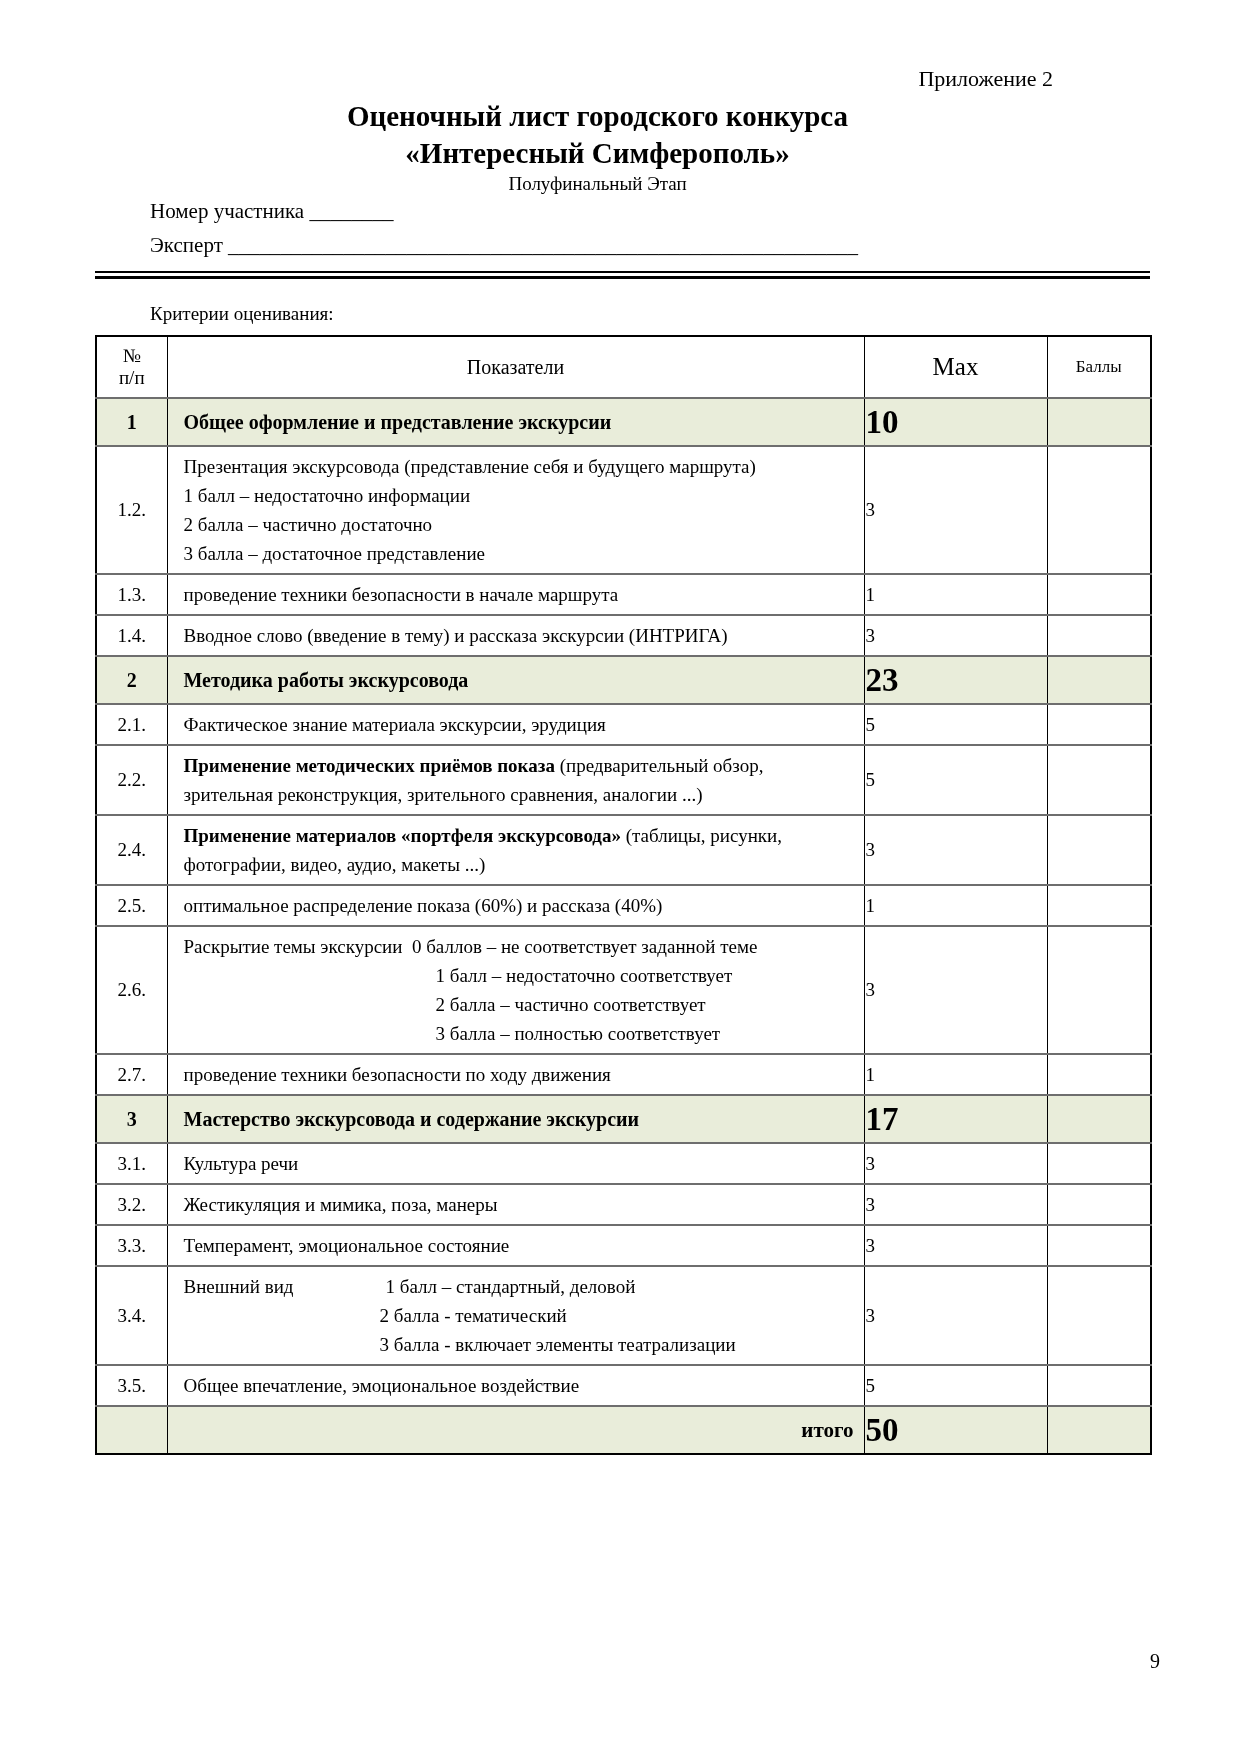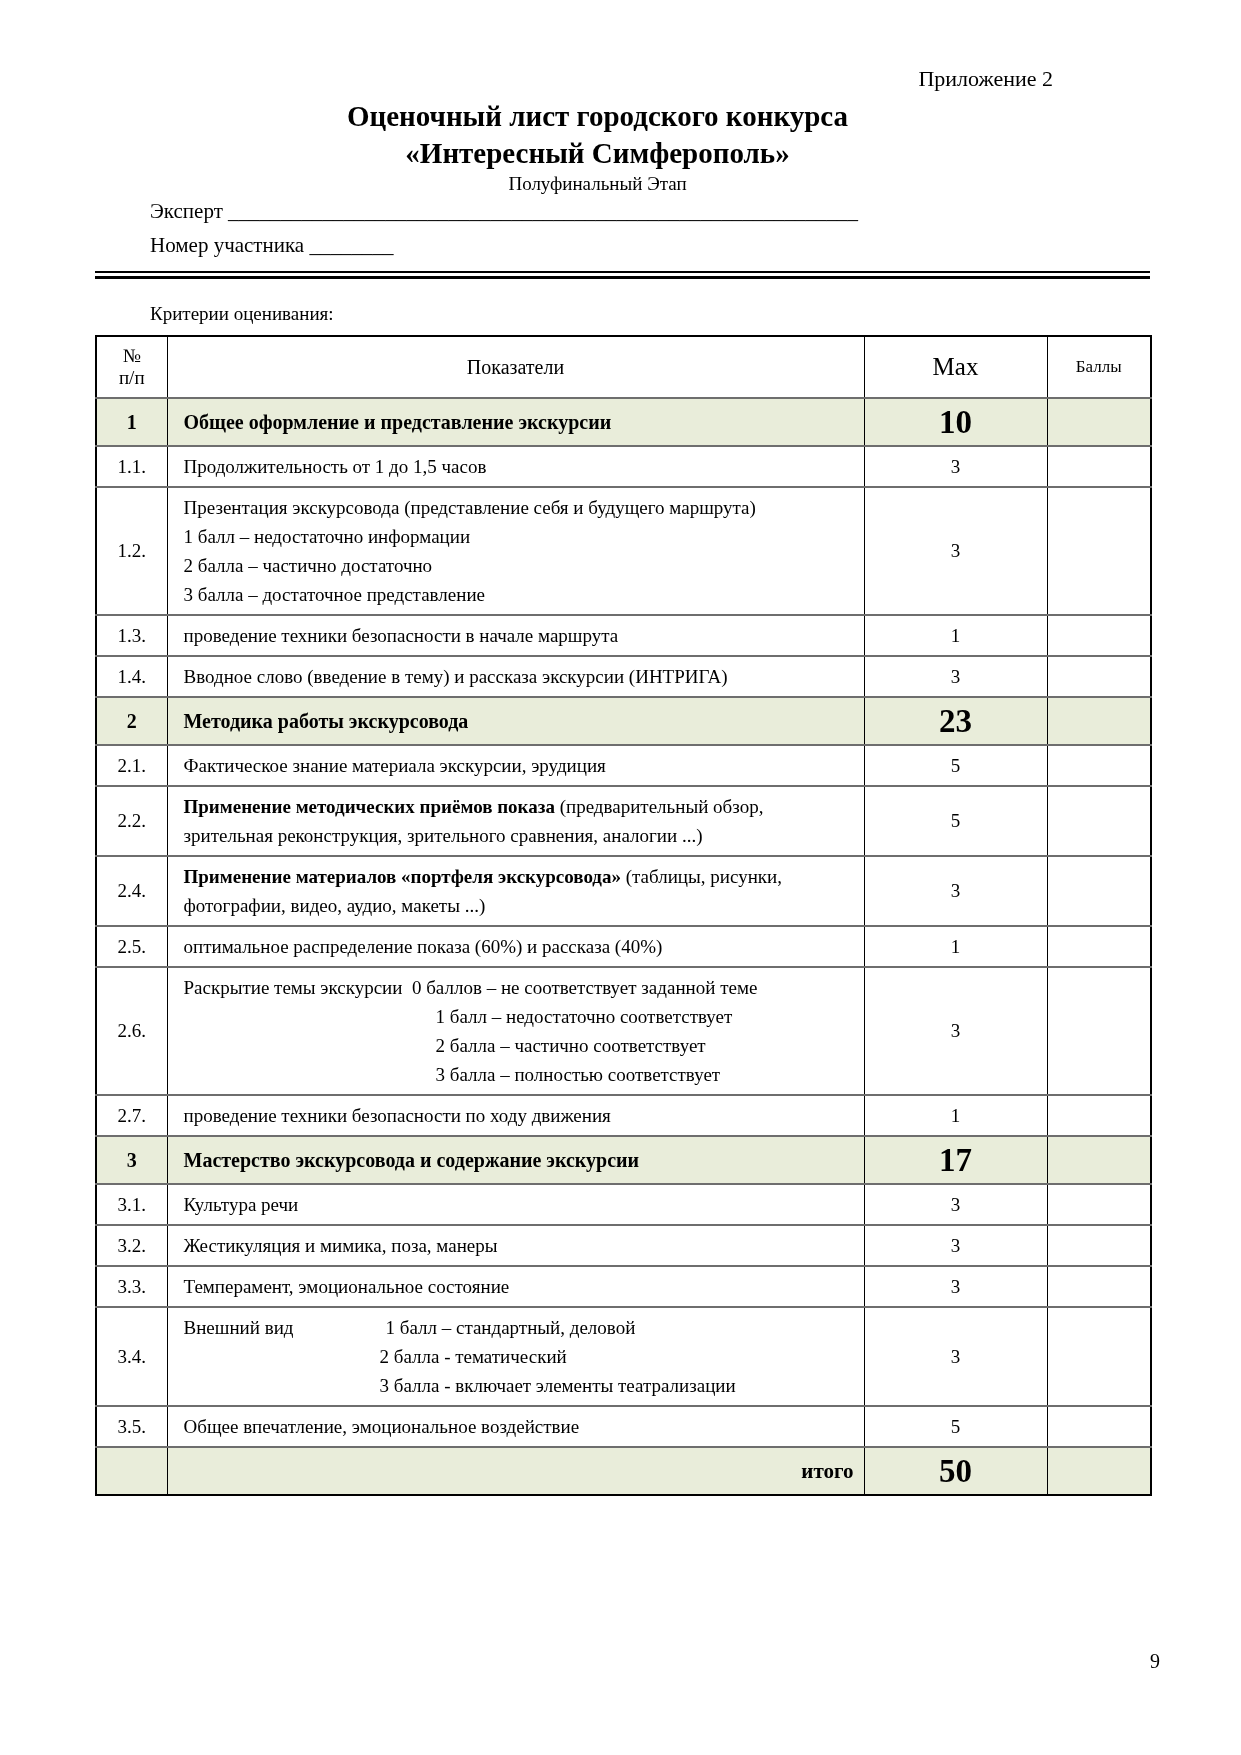--- a/index.html
+++ b/index.html
@@ -64,21 +64,21 @@
   th.c-pts{font-size:17px;text-align:center;}
   tbody tr{border-top:2px solid #6e6e6e;}
   tbody td.c-num{
     text-align:center;font-size:19px;padding:5px 2px;
     vertical-align:middle;
   }
   tbody td.c-ind{
     font-size:19px;padding:5px 36px 5px 16px;
   }
   tbody td.c-max{
-    text-align:center;font-size:19px;padding:5px 12px;
+    font-size:19px;padding:5px 1px;
   }
   tbody td.c-pts{padding:5px 2px;}
   .line{line-height:29px;white-space:pre-wrap;}
   .b{font-weight:bold;}
   .ind1{padding-left:252px;}
   .ind2{padding-left:196px;}
   .tab{margin-left:92px;}
   tr.section td.c-num{font-weight:bold;font-size:20px;}
   tr.section td.c-ind{font-weight:bold;font-size:20px;}
   tr.section td.c-max,
@@ -99,22 +99,22 @@
 
   <div class="annex">Приложение 2</div>
 
   <div class="titles">
     <div class="title-line">Оценочный лист городского конкурса</div>
     <div class="title-line">«Интересный Симферополь»</div>
     <div class="subtitle">Полуфинальный Этап</div>
   </div>
 
   <div class="fields">
+    <div><span>Номер участника</span> <span class="blank">________</span></div>
     <div><span>Эксперт</span> <span class="blank">____________________________________________________________</span></div>
-    <div><span>Номер участника</span> <span class="blank">________</span></div>
   </div>
 
   <div class="rule"></div>
 
   <div class="criteria-heading">Критерии оценивания:</div>
 
   <table class="criteria">
     <colgroup>
       <col class="w-num">
         <col class="w-ind">
@@ -135,28 +135,20 @@
     <tbody>
         <tr class="section" style="background: rgb(233, 237, 218);">
           <td class="c-num">1</td>
           <td class="c-ind">
             <div class="line"><span class="b">Общее оформление и представление экскурсии</span></div>
           </td>
           <td class="c-max">10</td>
           <td class="c-pts"></td>
         </tr>
         <tr class="item">
-          <td class="c-num">1.1.</td>
-          <td class="c-ind">
-            <div class="line"><span>Продолжительность от 1 до 1,5 часов</span></div>
-          </td>
-          <td class="c-max">3</td>
-          <td class="c-pts"></td>
-        </tr>
-        <tr class="item">
           <td class="c-num">1.2.</td>
           <td class="c-ind">
             <div class="line"><span>Презентация экскурсовода (представление себя и будущего маршрута)</span></div>
             <div class="line"><span>1 балл – недостаточно информации</span></div>
             <div class="line"><span>2 балла – частично достаточно</span></div>
             <div class="line"><span>3 балла – достаточное представление</span></div>
           </td>
           <td class="c-max">3</td>
           <td class="c-pts"></td>
         </tr>

